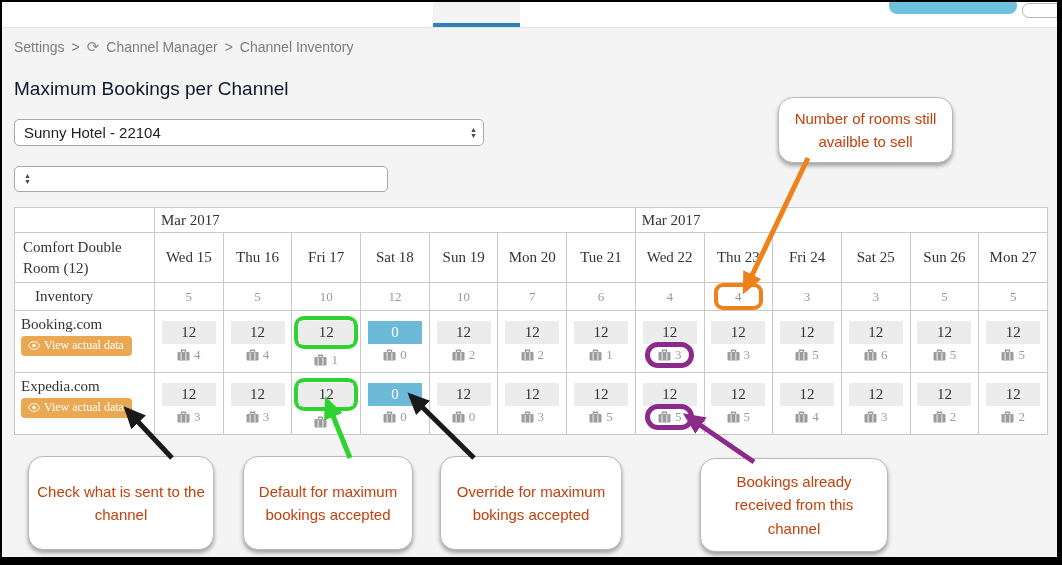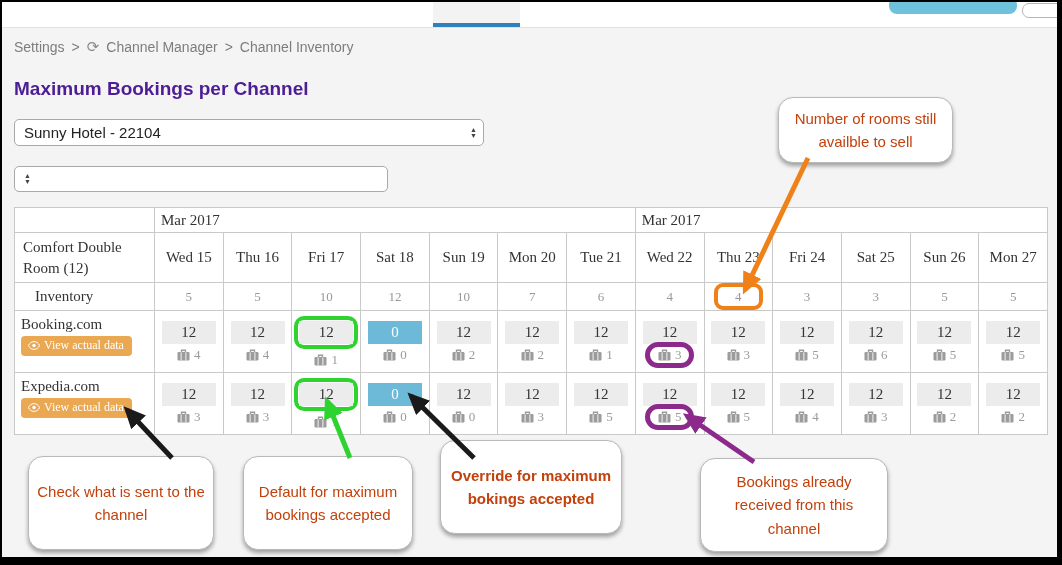--- a/index.html
+++ b/index.html
@@ -10,21 +10,21 @@
   #toptab{position:absolute;left:431px;top:0;width:87px;height:25px;background:#f3f3f3;
           border-bottom:4px solid #2e81ba;box-sizing:border-box;cursor:pointer;}
   #topbtn{position:absolute;left:887px;top:-5px;width:128px;height:17px;border-radius:8px;background:#6fc2dd;}
   #toppill{position:absolute;left:1020px;top:1px;width:44px;height:13px;border-radius:7px;background:#fff;border:1px solid #b5b5b5;}
   
   #breadcrumb{position:absolute;left:12px;top:36px;font-size:14px;color:#7d7d7d;display:flex;align-items:center;gap:7px;}
   #breadcrumb .crumb{cursor:pointer;}
   #breadcrumb .sep{color:#7d7d7d;}
   .sync{font-size:15px;color:#8a8a8a;}
   
-  #pagetitle{position:absolute;left:12px;top:76px;font-size:19px;font-weight:700;color:#4c1d95;}
+  #pagetitle{position:absolute;left:12px;top:76px;font-size:19px;font-weight:400;color:#0f172a;}
   
   .sel{position:absolute;height:27px;background:#fff;border:1px solid #a9a9a9;border-radius:5px;
        display:flex;align-items:center;box-sizing:border-box;padding:0 6px 0 9px;font-size:15px;color:#222;cursor:pointer;gap:14px;}
   .sel .grow{flex:1;}
   .spin{display:flex;flex-direction:column;align-items:center;color:#444;font-size:7px;line-height:0.85;letter-spacing:0;}
   #sel-hotel{left:12px;top:117px;width:470px;}
   #sel-room{left:12px;top:164px;width:374px;height:26px;}
   
   #invtable{position:absolute;left:12px;top:205px;width:1034px;border-collapse:collapse;background:#fff;table-layout:fixed;}
   #invtable td{border:1px solid #c9c9c9;font-size:15px;color:#333;text-align:center;vertical-align:middle;padding:0;font-family:Liberation Serif, serif;}
@@ -447,21 +447,21 @@
               </span>
             </div></td>
         </tr>
       </tbody>
   </table>
 
   <div id="bubbles">
       <div class="bubble" style="left: 776px; top: 95px; width: 175px; height: 66px;">Number of rooms still availble to sell</div>
       <div class="bubble" style="left: 26px; top: 454px; width: 186px; height: 94px;">Check what is sent to the channel</div>
       <div class="bubble" style="left: 241px; top: 454px; width: 170px; height: 94px; text-align: center;">Default for maximum bookings accepted</div>
-      <div class="bubble" style="left: 438px; top: 438px; width: 182px; height: 94px; font-weight: bold;">Override for maximum bokings accepted</div>
+      <div class="bubble" style="left: 438px; top: 454px; width: 182px; height: 94px;">Override for maximum bokings accepted</div>
       <div class="bubble" style="left: 698px; top: 456px; width: 188px; height: 94px;">Bookings already received from this channel</div>
     </div>
   <svg id="arrows">
       <defs>
         <marker id="ah0" markerWidth="4.4" markerHeight="4" refX="3.4" refY="2" orient="auto">
           <path d="M0 0 L4.4 2 L0 4 Z" fill="#f08119"></path>
         </marker>
         <marker id="ah1" markerWidth="4.4" markerHeight="4" refX="3.4" refY="2" orient="auto">
           <path d="M0 0 L4.4 2 L0 4 Z" fill="#1a1a1a"></path>
         </marker>

